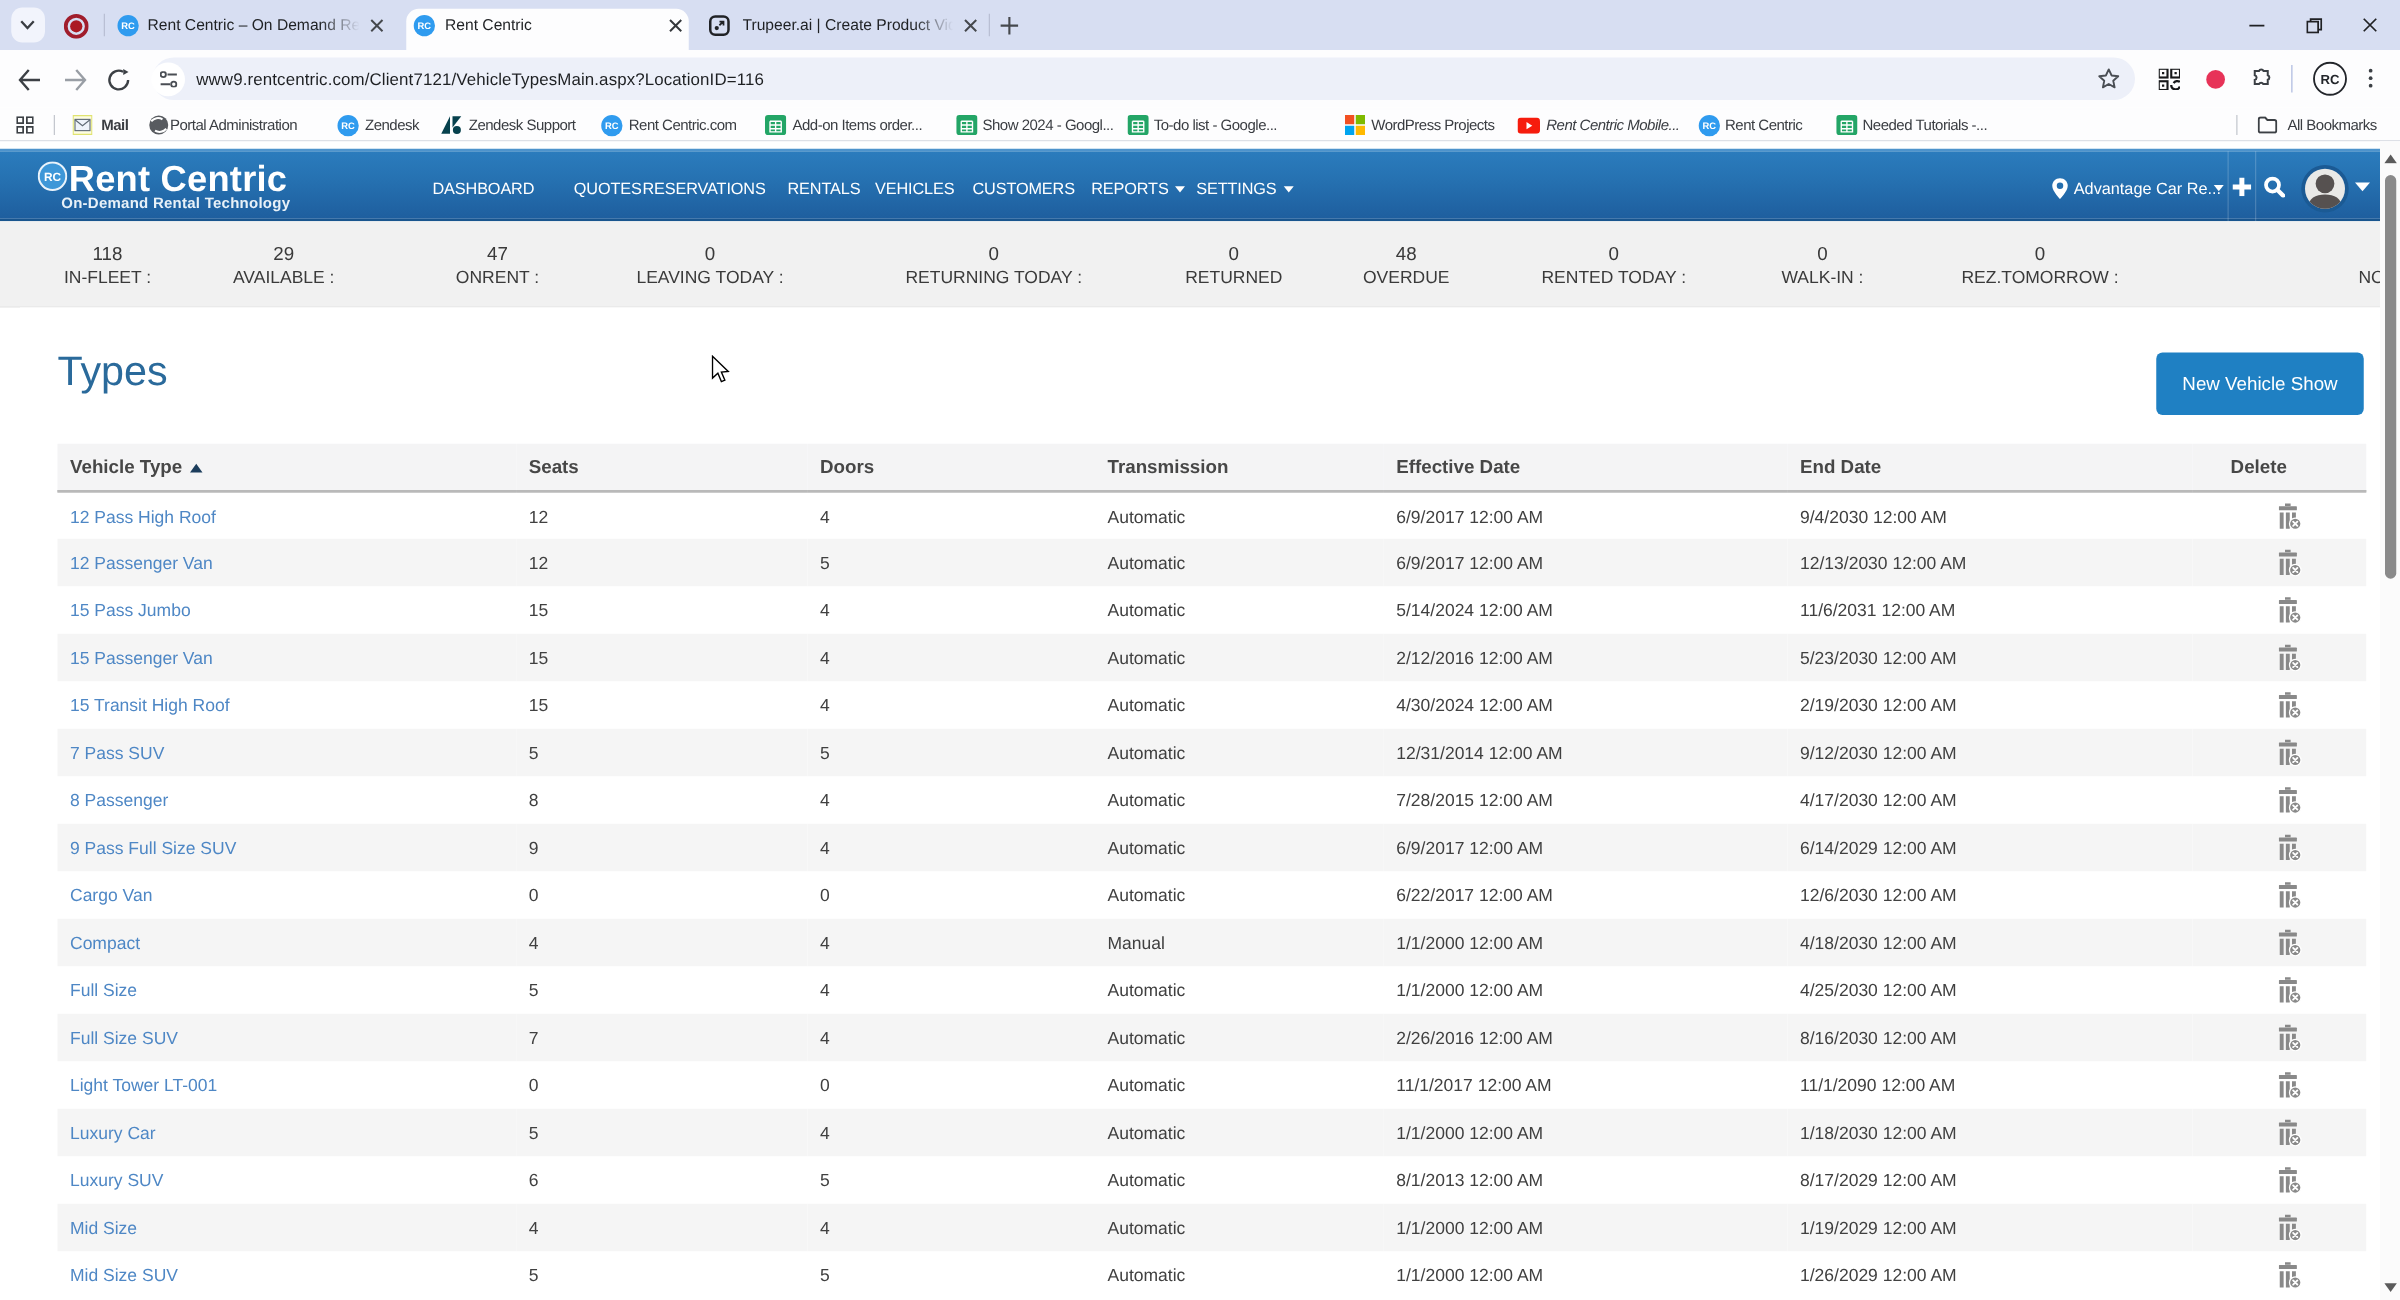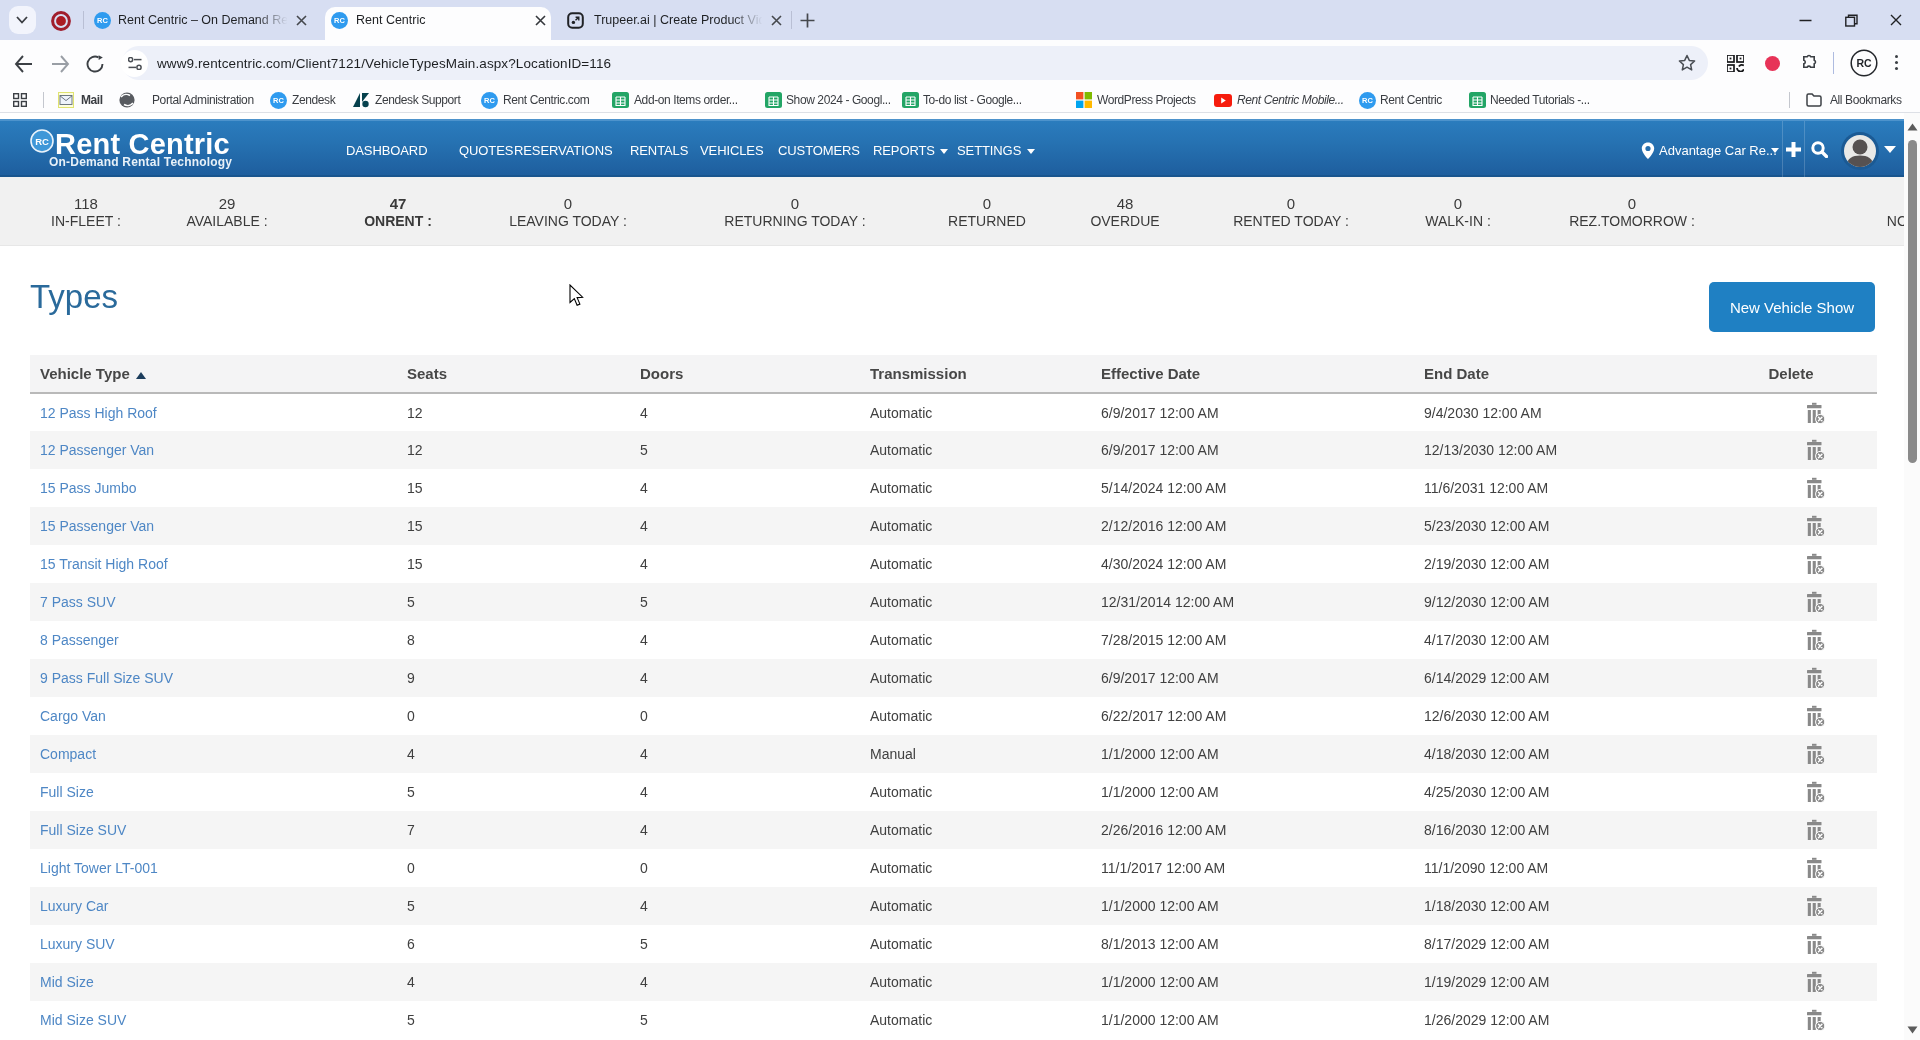--- a/index.html
+++ b/index.html
@@ -20,21 +20,21 @@
   
   #navbar { position:absolute; left:0; top:119px; width:1904px; height:58px; background:linear-gradient(180deg,#2b7cbd 0%, #2672b2 40%, #1e5e9e 100%); border-top:2px solid #4d93cc; border-bottom:2px solid #19558e; }
   .navitem { position:absolute; top:22px; color:#fff; font-size:13px; letter-spacing:-0.1px; white-space:nowrap; }
   .caret { display:inline-block; width:0; height:0; border-left:4.5px solid transparent; border-right:4.5px solid transparent; border-top:5px solid #fff; vertical-align:middle; margin-left:2px; }
   
   #stats { position:absolute; left:0; top:177px; width:1904px; height:69px; background:#f1f1f1; border-bottom:1px solid #e7e7e7; }
   .stat { position:absolute; top:15px; width:160px; text-align:center; color:#3a3a3a; }
   .stat .num { font-size:15px; padding-top:3px; margin-bottom:1px; }
   .stat .lab { font-size:14px; }
   
-  #content { position:absolute; left:0; top:246px; width:1904px; height:794px; background:#fff; }
+  #content { position:absolute; left:16px; top:246px; width:1904px; height:794px; background:#fff; }
   #types-h { position:absolute; left:30px; top:32px; font-size:33px; color:#2a6a9b; font-weight:400; }
   #newbtn { position:absolute; left:1709px; top:36px; width:166px; height:50px; background:#1f80c3; border-radius:5px; color:#fff; font-size:15px; display:flex; align-items:center; justify-content:center; }
   
   table { position:absolute; left:30px; top:109px; width:1847px; border-collapse:collapse; table-layout:fixed; }
   th { background:#f4f4f5; font-size:15px; font-weight:bold; color:#474747; text-align:left; height:38px; padding:0 0 0 10px; border-bottom:2px solid #b9b9b9; }
   td { font-size:14px; color:#404040; height:38px; padding:0 0 0 10px; }
   tr.alt td { background:#f5f5f5; }
   td a { color:#4e87c5; text-decoration:none; }
   .sortup { display:inline-block; width:0; height:0; border-left:5px solid transparent; border-right:5px solid transparent; border-bottom:7px solid #1c3d5c; margin-left:6px; }
   td.delcell { text-align:center; padding:0 0 0 18px; }
@@ -151,21 +151,21 @@
 <svg class="abs" style="left:58px;top:92px;" width="16" height="16" viewBox="0 0 16 16">
   <rect x="0.5" y="0.5" width="15" height="15" fill="#fdfde2" stroke="#e0e370" stroke-width="1"></rect>
   <rect x="2" y="3.5" width="12" height="9" fill="#eef3fb" stroke="#5f6a75" stroke-width="0.9"></rect>
   <path d="M2 3.8 L8 8.6 L14 3.8" fill="none" stroke="#5f6a75" stroke-width="0.9"></path>
 </svg>
 <div class="bm" style="left:81px;font-weight:bold;">Mail</div>
 <svg class="abs" style="left:119px;top:92px;" width="16" height="16" viewBox="0 0 16 16">
   <circle cx="8" cy="8" r="7.6" fill="#585b60"></circle>
   <path d="M2 5 a7 7 0 0 1 9 -1.5 M14 11 a7 7 0 0 1 -9 1.5" fill="none" stroke="#fff" stroke-width="1.6"></path>
 </svg>
-<div class="bm" style="left:152px;">Portal Administration</div>
+<div class="bm" style="left:136px;">Portal Administration</div>
 <div class="bmrc" style="left:270px;">RC</div>
 <div class="bm" style="left:292px;">Zendesk</div>
 <svg class="abs" style="left:352px;top:92px;" width="18" height="16" viewBox="0 0 18 16">
   <path d="M1 15 L8 1 L8 15 Z" fill="#06414d"></path>
   <path d="M10 1 L17 1 L10 10 Z" fill="#06414d"></path>
   <circle cx="13.5" cy="12" r="3.2" fill="#06414d"></circle>
 </svg>
 <div class="bm" style="left:375px;">Zendesk Support</div>
 <div class="bmrc" style="left:481px;">RC</div>
 <div class="bm" style="left:503px;">Rent Centric.com</div>
@@ -253,21 +253,21 @@
 </div>
 <div id="stats">
   <div class="stat" style="left:6px;">
       <div class="num">118</div>
       <div class="lab">IN-FLEET :</div>
     </div>
   <div class="stat" style="left:147px;">
       <div class="num">29</div>
       <div class="lab">AVAILABLE :</div>
     </div>
-  <div class="stat" style="left:318px;font-weight:bold;">
+  <div class="stat" style="left:318px;">
       <div class="num">47</div>
       <div class="lab">ONRENT :</div>
     </div>
   <div class="stat" style="left:488px;">
       <div class="num">0</div>
       <div class="lab">LEAVING TODAY :</div>
     </div>
   <div class="stat" style="left:715px;">
       <div class="num">0</div>
       <div class="lab">RETURNING TODAY :</div>

